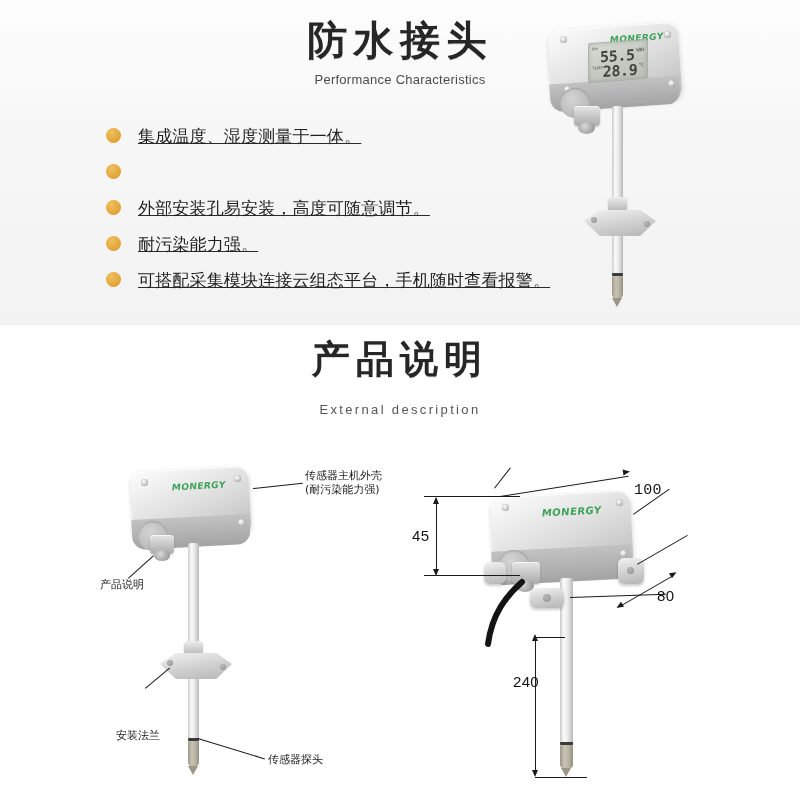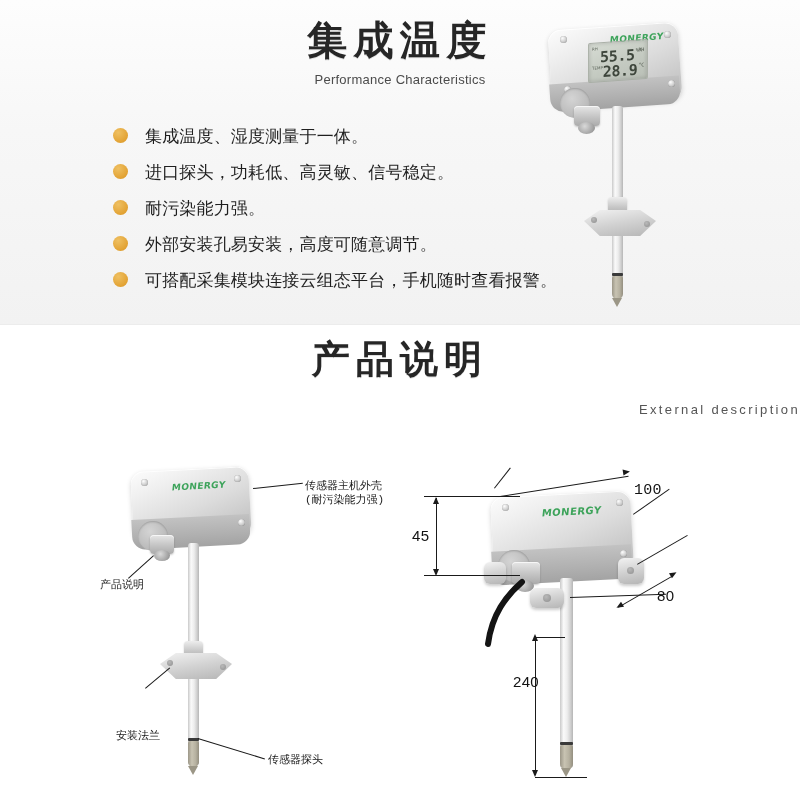--- a/index.html
+++ b/index.html
@@ -38,21 +38,21 @@
     font-family:"Liberation Sans","DejaVu Sans",sans-serif;
     color:#4b4b4b;
     line-height:1;
   }
 
   #perf-title{left:0;top:20px;}
   #perf-title .cn{font-size:40px;}
   #perf-title .en{font-size:13px;margin-top:13px;letter-spacing:.02em;}
 
   .feature-list{
-    position:absolute;left:113px;top:124px;width:520px;
+    position:absolute;left:106px;top:124px;width:520px;text-decoration:underline;
   }
   .feature-item{
     display:flex;align-items:flex-start;
     margin-bottom:10px;
     height:26px;
   }
   .bullet{
     width:15px;height:15px;border-radius:50%;
     background:radial-gradient(circle at 35% 30%,#efc062 0%,#e2a233 70%,#d1912a 100%);
     flex:0 0 auto;margin-top:4px;margin-right:17px;
@@ -62,21 +62,21 @@
     color:#1f1f1f;
     line-height:24px;
     letter-spacing:.01em;
     white-space:nowrap;
     font-family:"DejaVu Sans","Liberation Sans",sans-serif;
   }
 
   
   #ext-title{left:0;top:340px;}
   #ext-title .cn{font-size:38px;}
-  #ext-title .en{font-size:13px;margin-top:25px;letter-spacing:.18em;color:#555;text-align:right;}
+  #ext-title .en{font-size:13px;margin-top:25px;letter-spacing:.18em;color:#555;}
 
   
   .device{position:absolute;}
   .enclosure{
     position:absolute;
     background:linear-gradient(158deg,#fcfcfc 0%,#f0f0f0 22%,#dcdcdc 55%,#c9c9c9 80%,#bdbdbd 100%);
     border-radius:13px;
     box-shadow:0 2px 5px rgba(0,0,0,.18), inset 0 1px 0 rgba(255,255,255,.85);
   }
   .enc-face{
@@ -205,40 +205,39 @@
   .ext-line{position:absolute;background:#1a1a1a;transform-origin:0 0;height:1px;}
 </style>
 </head>
 <body>
 
 <div class="page">
 
   <div class="features-panel">
 
     <div class="sec-title" id="perf-title">
-      <div class="cn">集成温度</div>
+      <div class="cn">防水接头</div>
       <div class="en">Performance Characteristics</div>
     </div>
 
     <div class="feature-list">
       <div class="feature-item">
         <span class="bullet"></span>
         <span class="feature-text">集成温度、湿度测量于一体。</span>
       </div>
       <div class="feature-item">
         <span class="bullet"></span>
-        <span class="feature-text">进口探头，功耗低、高灵敏、信号稳定。</span>
+      </div>
+      <div class="feature-item">
+        <span class="bullet"></span>
+        <span class="feature-text">外部安装孔易安装，高度可随意调节。</span>
       </div>
       <div class="feature-item">
         <span class="bullet"></span>
         <span class="feature-text">耐污染能力强。</span>
-      </div>
-      <div class="feature-item">
-        <span class="bullet"></span>
-        <span class="feature-text">外部安装孔易安装，高度可随意调节。</span>
       </div>
       <div class="feature-item">
         <span class="bullet"></span>
         <span class="feature-text">可搭配采集模块连接云组态平台，手机随时查看报警。</span>
       </div>
     </div>
 
     <div class="device" style="left:536px;top:14px;width:180px;height:300px;">
 
       <div class="enclosure" style="left:14px;top:12px;width:130px;height:78px;transform:rotate(-4deg);"></div>
@@ -306,21 +305,21 @@
     <div class="flange" style="left:60px;top:198px;width:72px;height:26px;clip-path:polygon(0% 42%,22% 0%,78% 0%,100% 42%,78% 100%,22% 100%);"></div>
     <div class="flange-hole" style="left:67px;top:205px;width:6px;height:6px;"></div>
     <div class="flange-hole" style="left:120px;top:209px;width:6px;height:6px;"></div>
 
     <div class="probe-band" style="left:88px;top:283px;width:11px;height:3px;"></div>
     <div class="probe-cap" style="left:88px;top:286px;width:11px;height:26px;"></div>
     <div class="probe-tip" style="left:88px;top:311px;"></div>
   </div>
 
   <div class="callout-line" style="left:253px;top:488px;width:50px;transform:rotate(-6deg);"></div>
-  <div class="callout-label" style="left:305px;top:479px;font-family:Liberation Mono, monospace;">
+  <div class="callout-label" style="left:305px;top:469px;">
     <div>传感器主机外壳</div>
     <div>(耐污染能力强)</div>
   </div>
 
   <div class="callout-line" style="left:128px;top:578px;width:34px;transform:rotate(-42deg);"></div>
   <div class="callout-label" style="left:100px;top:578px;">
     <div>产品说明</div>
   </div>
 
   <div class="callout-line" style="left:145px;top:688px;width:32px;transform:rotate(-40deg);"></div>

